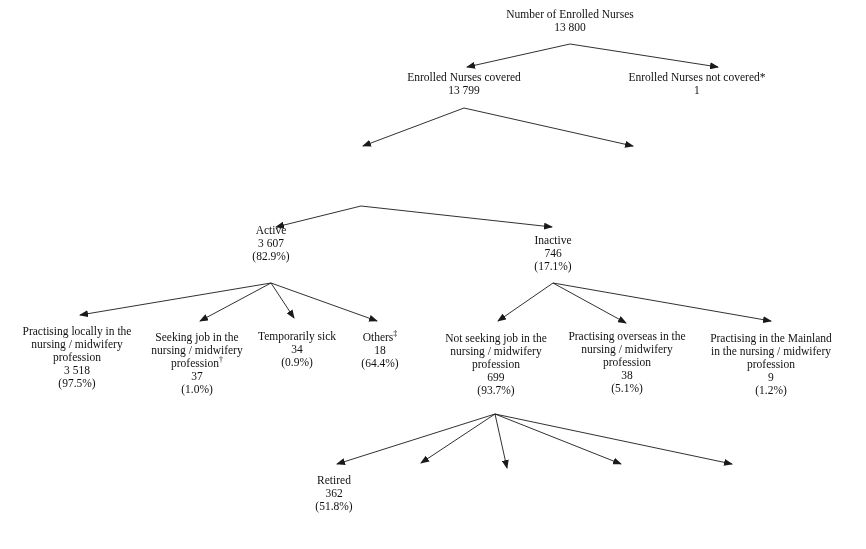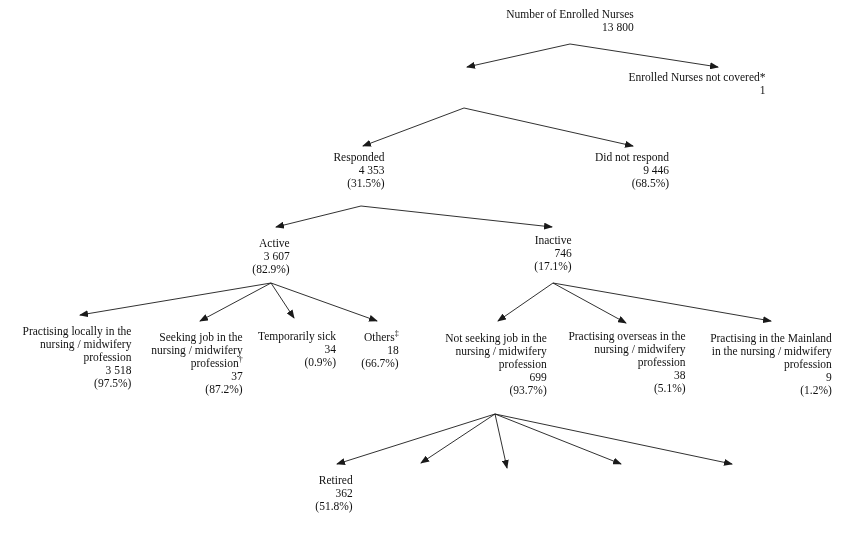--- a/index.html
+++ b/index.html
@@ -15,21 +15,21 @@
     overflow: hidden;
   }
   #edges {
     position: absolute;
     left: 0; top: 0;
     width: 866px; height: 549px;
   }
   .node {
     position: absolute;
     transform: translateX(-50%);
-    text-align: right;
+    text-align: center;
     white-space: nowrap;
   }
   .node sup {
     font-size: 8px;
     line-height: 0;
   }
   line { stroke: #1a1a1a; stroke-width: 0.9; }
 </style>
 </head>
 <body>
@@ -60,39 +60,33 @@
     <line x1="495" y1="414" x2="507" y2="468" marker-end="url(#arw)"></line>
     <line x1="495" y1="414" x2="621" y2="464" marker-end="url(#arw)"></line>
     <line x1="495" y1="414" x2="732" y2="464" marker-end="url(#arw)"></line>
   </svg>
 
   <div class="node" style="left:570px; top:8px">
     <div>Number of Enrolled Nurses</div>
     <div>13 800</div>
   </div>
 
+  <div class="node" style="left:464px; top:71px">
+    <div>Enrolled Nurses covered</div>
+    <div>13 799</div>
+  </div>
 
   <div class="node" style="left:697px; top:71px">
     <div>Enrolled Nurses not covered*</div>
     <div>1</div>
   </div>
 
-  <div class="node" style="left:359px; top:151px">
-    <div>Responded</div>
-    <div>4 353</div>
-    <div>(31.5%)</div>
-  </div>
 
-  <div class="node" style="left:632px; top:151px">
-    <div>Did not respond</div>
-    <div>9 446</div>
-    <div>(68.5%)</div>
-  </div>
 
-  <div class="node" style="left:271px; top:237px">
+  <div class="node" style="left:271px; top:224px">
     <div>Active</div>
     <div>3 607</div>
     <div>(82.9%)</div>
   </div>
 
   <div class="node" style="left:553px; top:234px">
     <div>Inactive</div>
     <div>746</div>
     <div>(17.1%)</div>
   </div>
@@ -103,33 +97,33 @@
     <div>profession</div>
     <div>3 518</div>
     <div>(97.5%)</div>
   </div>
 
   <div class="node" style="left:197px; top:331px">
     <div>Seeking job in the</div>
     <div>nursing / midwifery</div>
     <div><span>profession</span><sup>†</sup></div>
     <div>37</div>
-    <div>(87.2%)</div>
+    <div>(1.0%)</div>
   </div>
 
   <div class="node" style="left:297px; top:330px">
     <div>Temporarily sick</div>
     <div>34</div>
     <div>(0.9%)</div>
   </div>
 
   <div class="node" style="left:380px; top:331px">
     <div><span>Others</span><sup>‡</sup></div>
     <div>18</div>
-    <div>(66.7%)</div>
+    <div>(64.4%)</div>
   </div>
 
   <div class="node" style="left:496px; top:332px">
     <div>Not seeking job in the</div>
     <div>nursing / midwifery</div>
     <div>profession</div>
     <div>699</div>
     <div>(93.7%)</div>
   </div>
 

